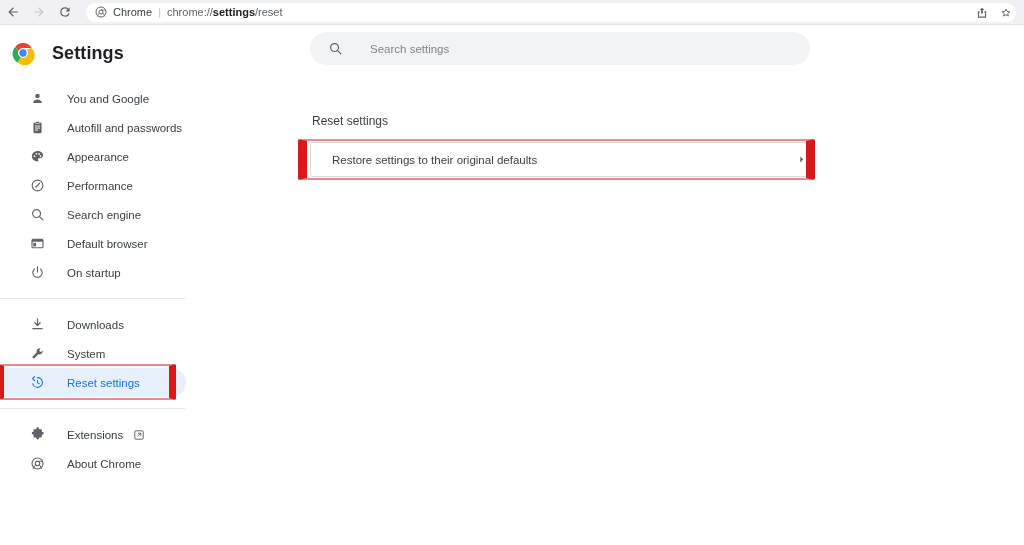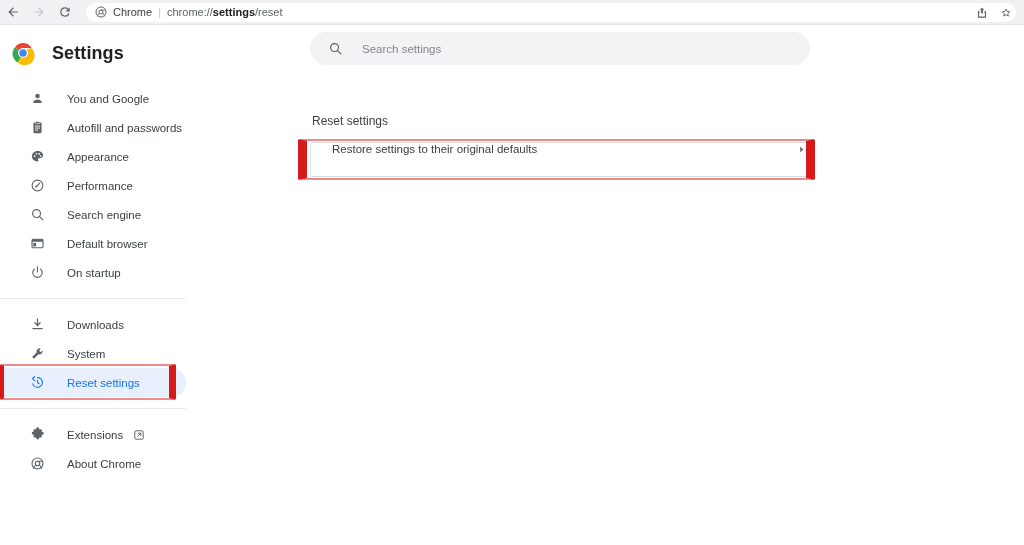--- a/index.html
+++ b/index.html
@@ -84,20 +84,21 @@
     letter-spacing: 0.1px;
   }
 
   .search-wrap {
     position: absolute; top: 6px; left: 310px;
     width: 500px; height: 33px;
     background: #f1f3f4;
     border-radius: 17px;
     display: flex; align-items: center;
     padding-left: 18px;
+    gap: 8px;
   }
   .search-icon { width: 16px; height: 16px; flex: 0 0 auto; }
   .search-input {
     border: none; outline: none; background: transparent;
     margin-left: 16px;
     font-family: "Liberation Sans", sans-serif;
     font-size: 11.5px;
     color: #5f6368;
     width: 420px;
     height: 20px;
@@ -160,21 +161,21 @@
   .card-outer {
     position: relative;
     margin-top: 14px;
     width: 505px;
   }
   .card {
     background: #ffffff;
     border: 1px solid #dadce0;
     border-radius: 3px;
     height: 35px;
-    display: flex; align-items: flex-start;
+    display: flex; align-items: center;
     padding: 0 7px 0 21px;
     cursor: pointer;
   }
   .card-label {
     font-size: 11.5px;
     color: #3c4043;
     flex: 1 1 auto;
   }
   .card-chevron {
     width: 12px; height: 12px;

